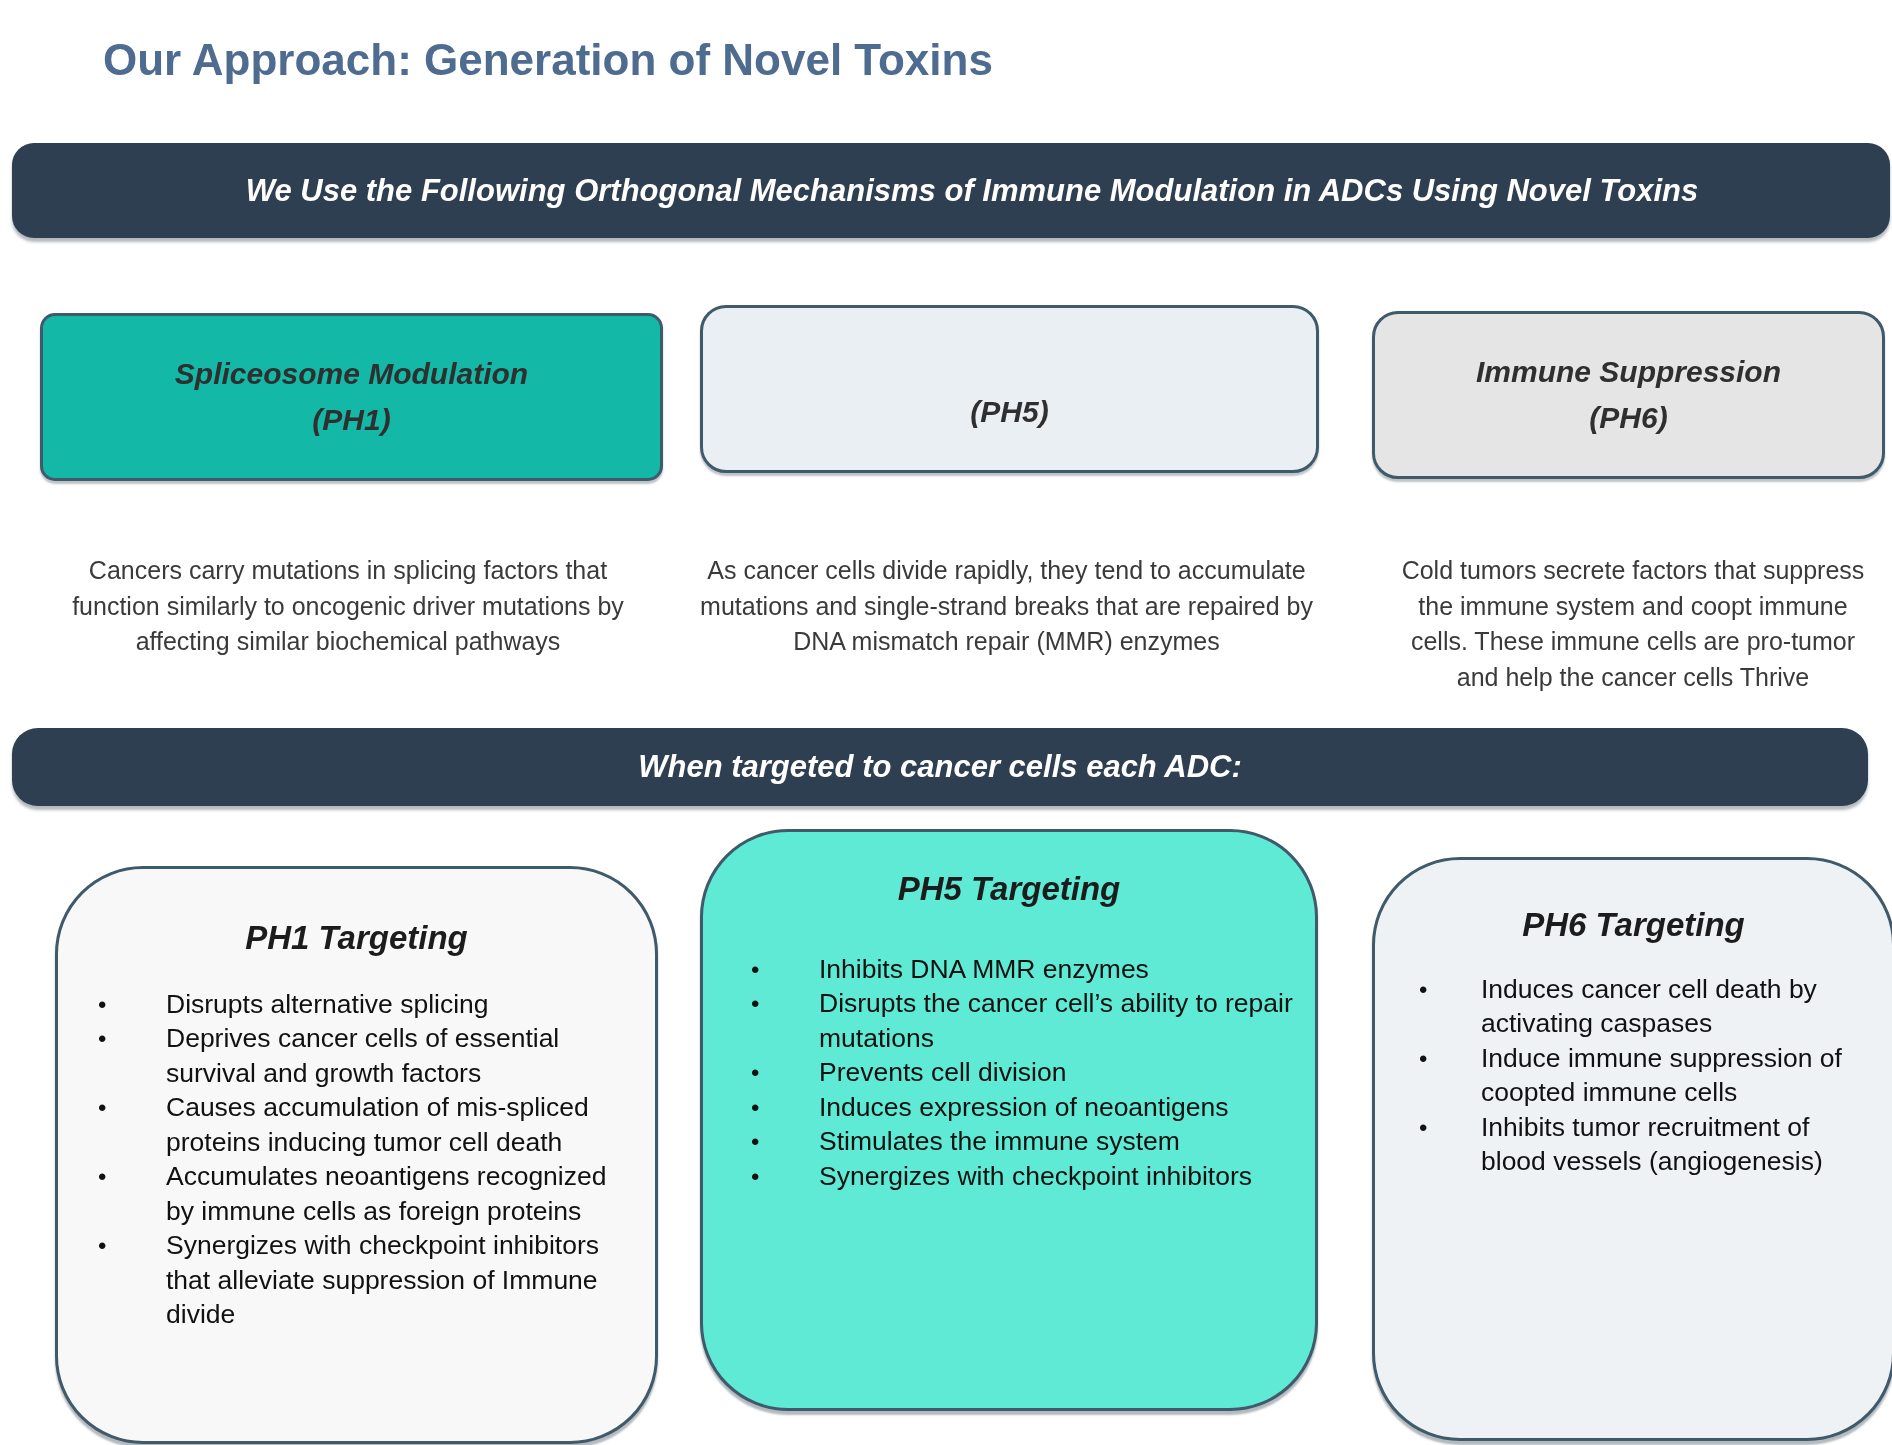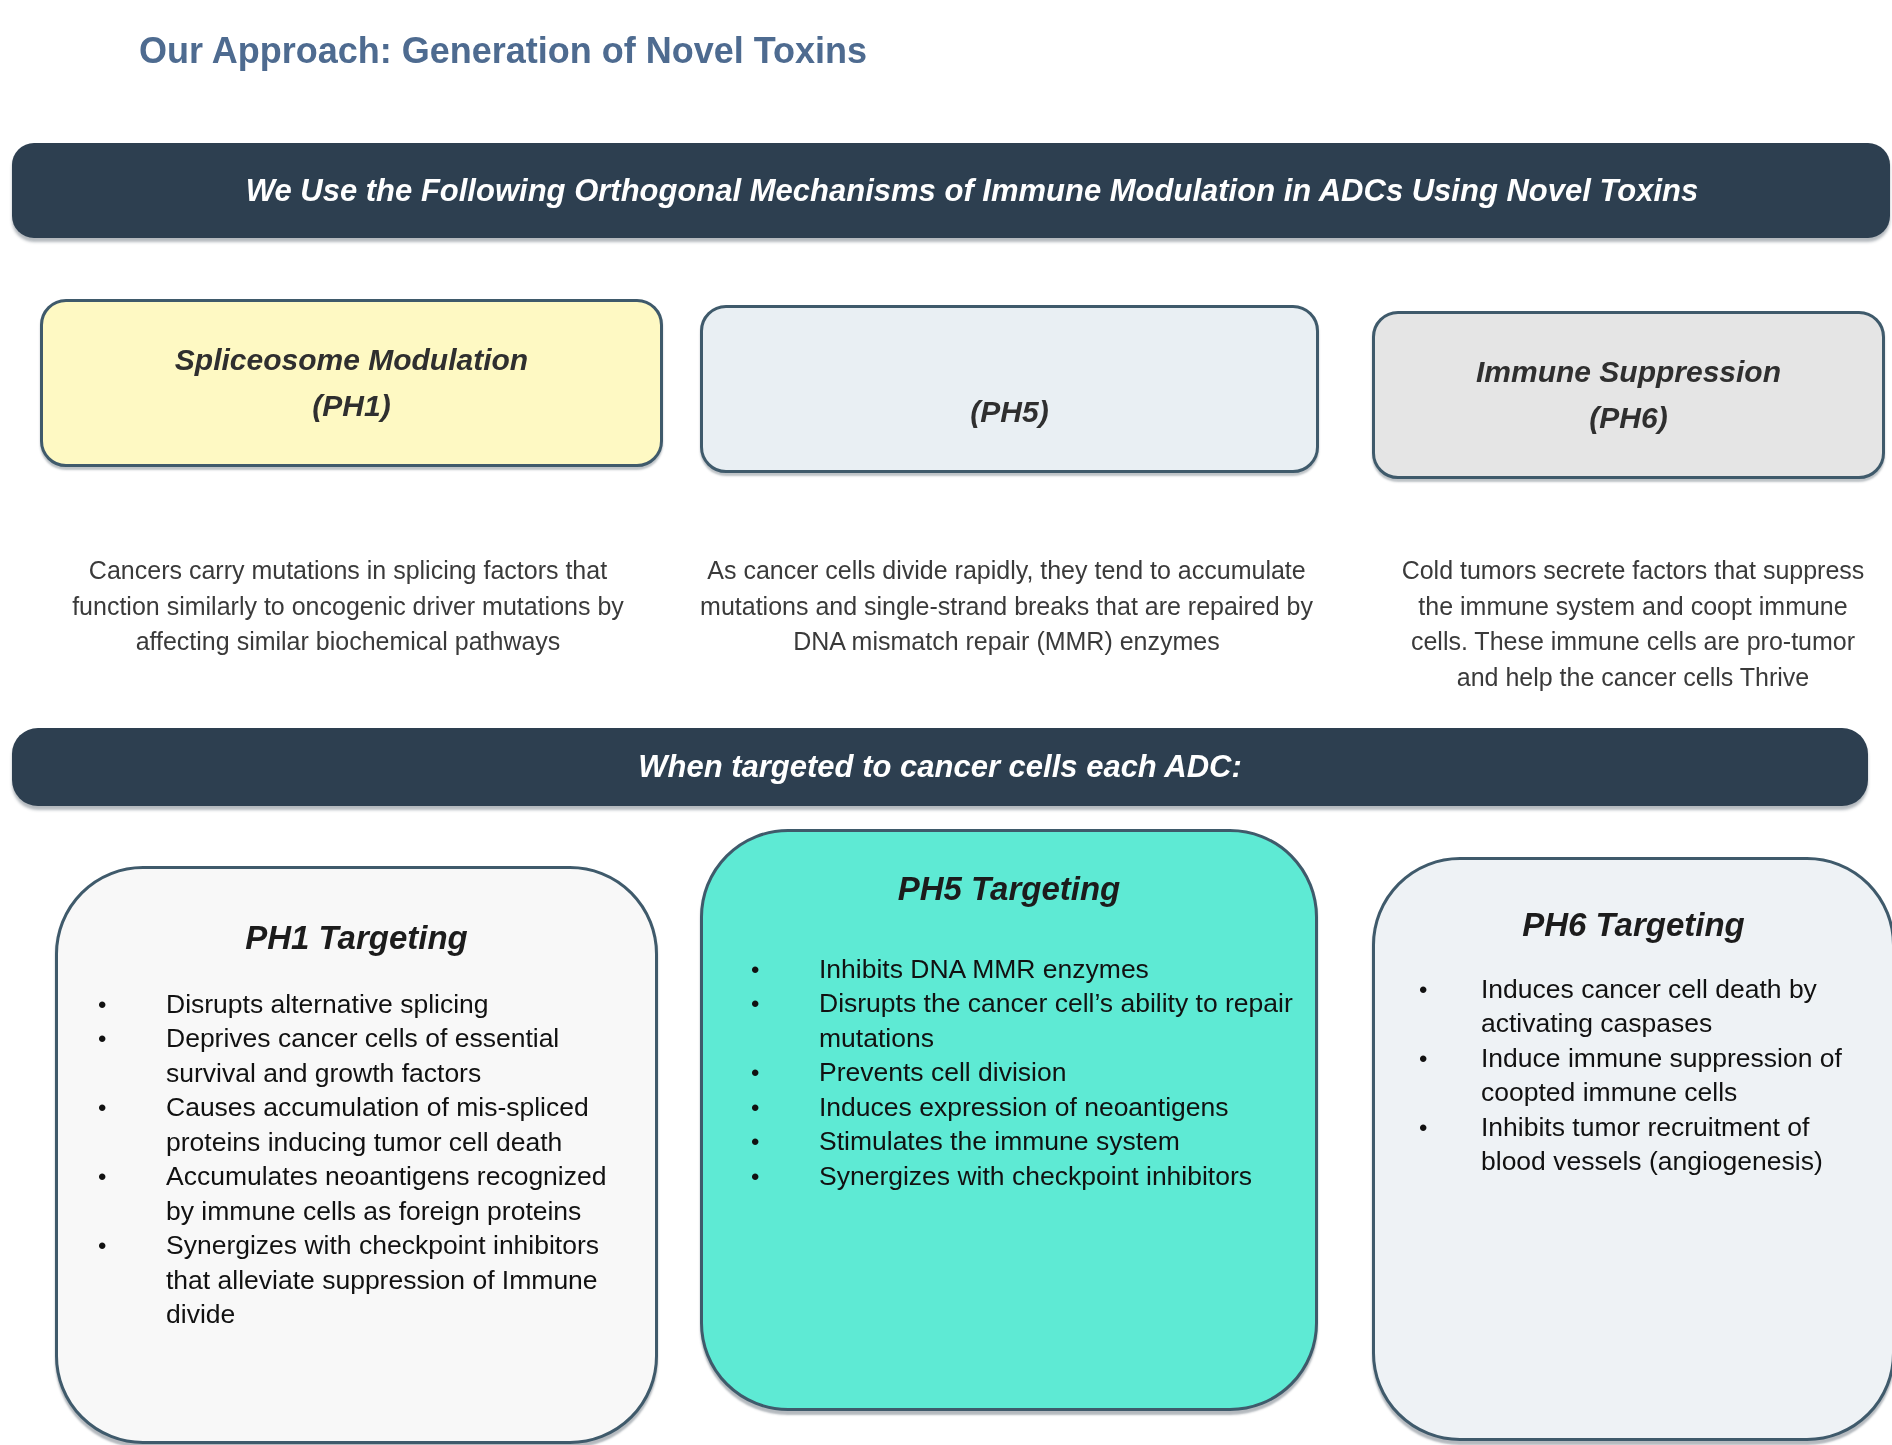--- a/index.html
+++ b/index.html
@@ -2,37 +2,37 @@
 <html><head>
 <meta charset="utf-8">
 <style>
   html,body{margin:0;padding:0;}
   body{
     width:1892px;height:1445px;position:relative;background:#ffffff;
     font-family:"Liberation Sans", sans-serif;overflow:hidden;
   }
   .page-title{
     position:absolute;left:103px;top:6px;
-    font-size:36px;font-weight:bold;color:#4e6b90;letter-spacing:0px;margin-left:36px;
+    font-size:44px;font-weight:bold;color:#4e6b90;letter-spacing:0px;
   }
   .banner{
     position:absolute;background:#2d3f50;color:#ffffff;
     display:flex;align-items:center;justify-content:center;
     font-size:31px;font-weight:bold;font-style:italic;
     box-shadow:0 4px 3px rgba(40,55,70,0.35);
   }
   .banner.top{left:12px;top:143px;width:1836px;height:95px;border-radius:22px;padding-left:42px;}
   .banner.middle{left:12px;top:728px;width:1856px;height:78px;border-radius:26px;}
   .mech-box{
     position:absolute;border:3px solid #3f5a6b;border-radius:26px;
     display:flex;align-items:center;justify-content:center;text-align:center;
     font-size:30px;font-weight:bold;font-style:italic;color:#2f2f2f;line-height:1.55;
     box-shadow:0 3px 2px rgba(40,55,70,0.30);
   }
-  .mech-box.m1{left:40px;top:299px;width:617px;height:162px;background:#fef9c3;}
+  .mech-box.m1{left:40px;top:313px;width:617px;height:162px;background:#14b8a6;border-radius:15px;}
   .mech-box.m2{left:700px;top:305px;width:613px;height:162px;background:#e9eff3;}
   .mech-box.m3{left:1372px;top:311px;width:507px;height:162px;background:#e5e5e5;}
   .mech-desc{
     position:absolute;font-size:25px;color:#3a3a3a;
     text-align:center;line-height:1.42;
   }
   .mech-desc.d1{left:48px;top:528px;width:600px;}
   .mech-desc.d2{left:700px;top:528px;width:613px;}
   .mech-desc.d3{left:1398px;top:528px;width:470px;}
   .target-box{

